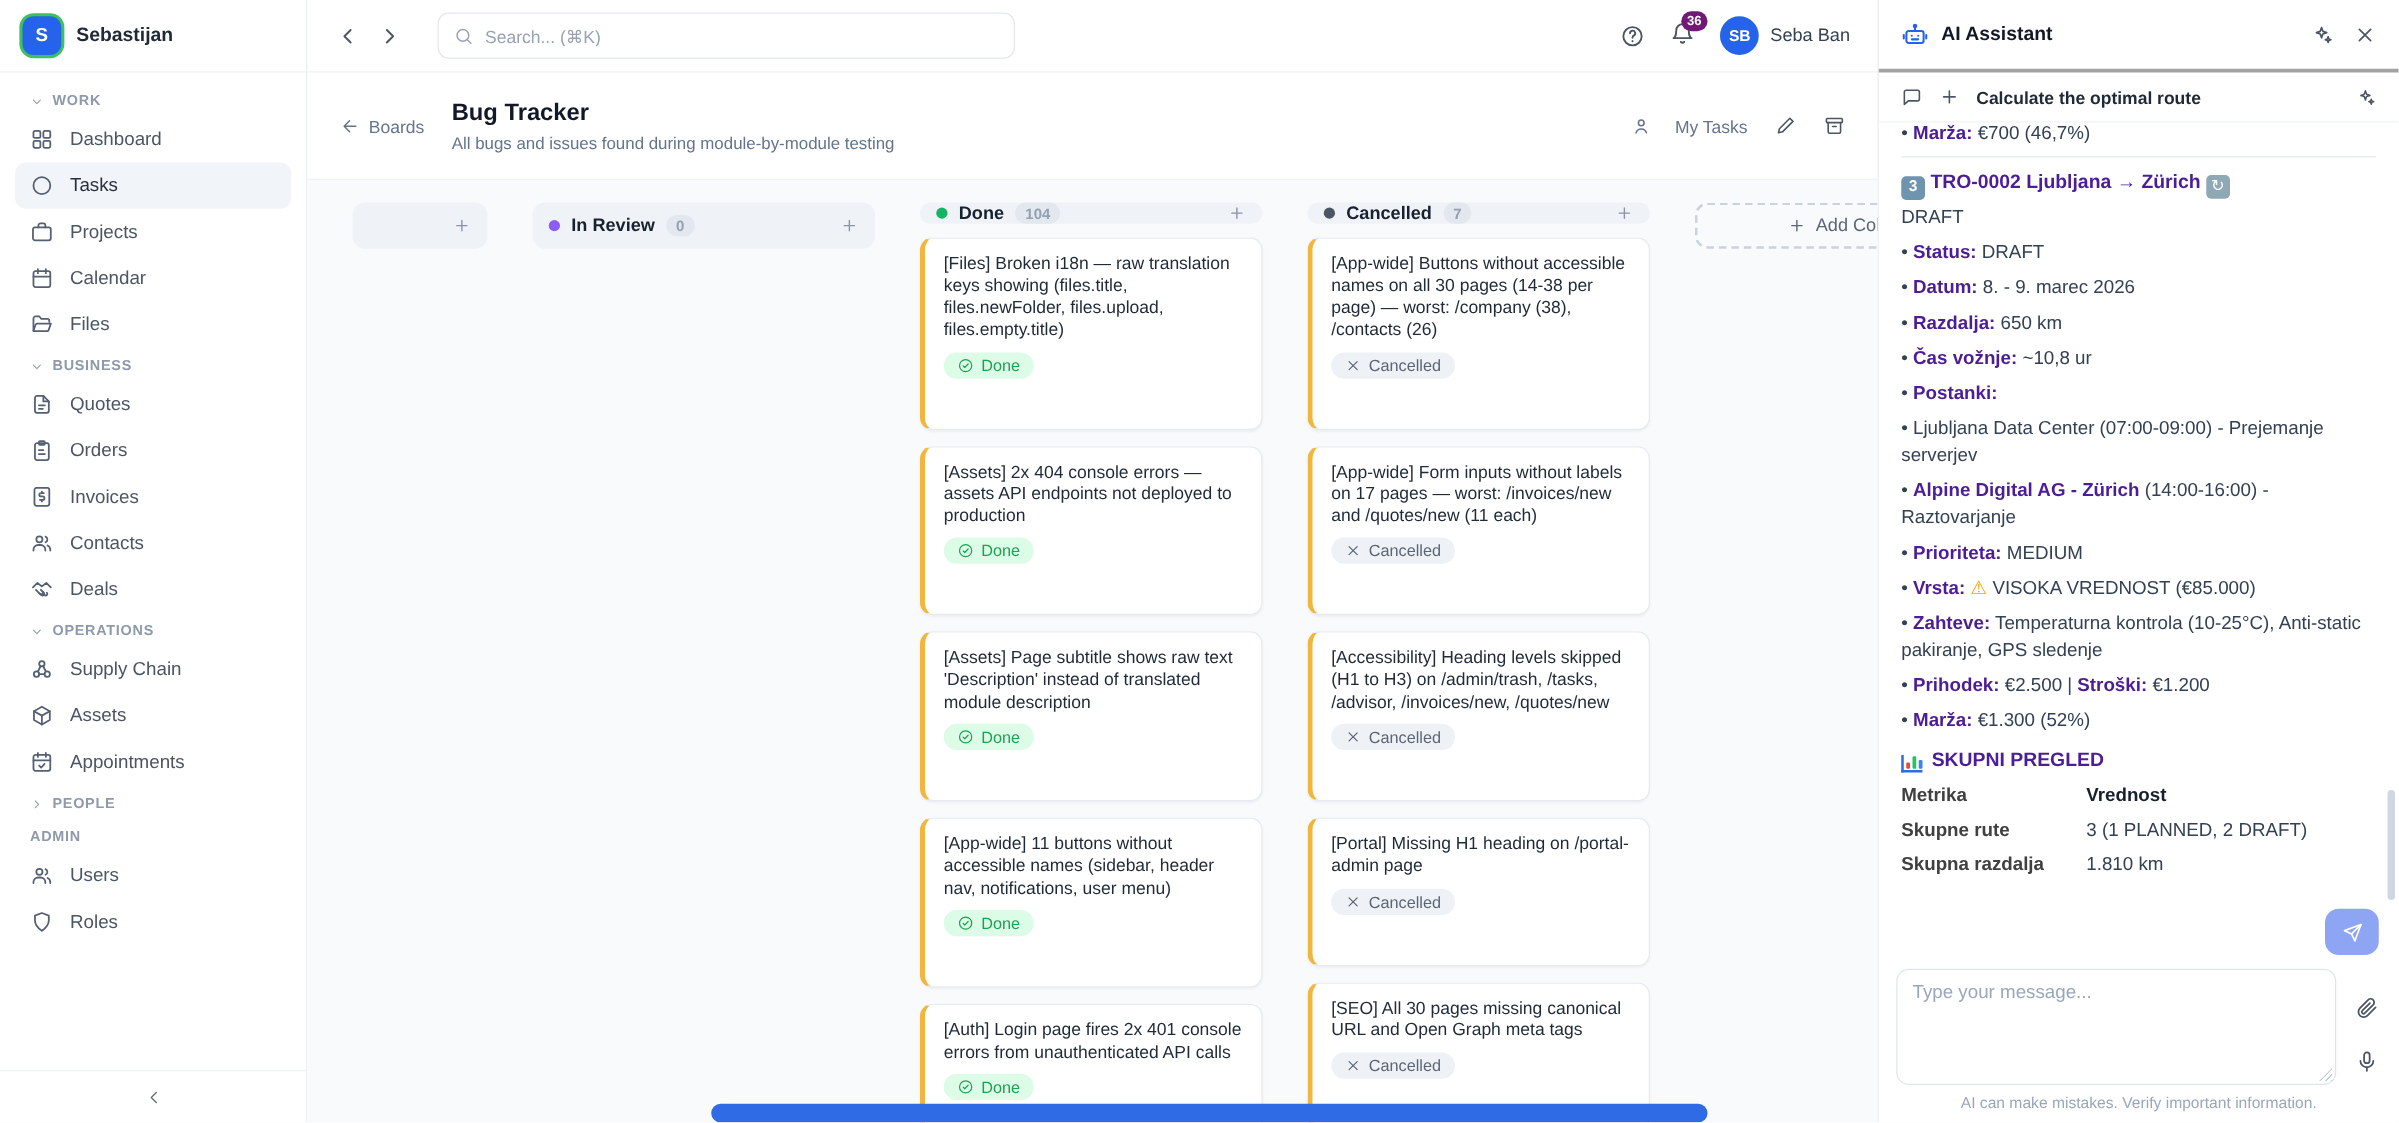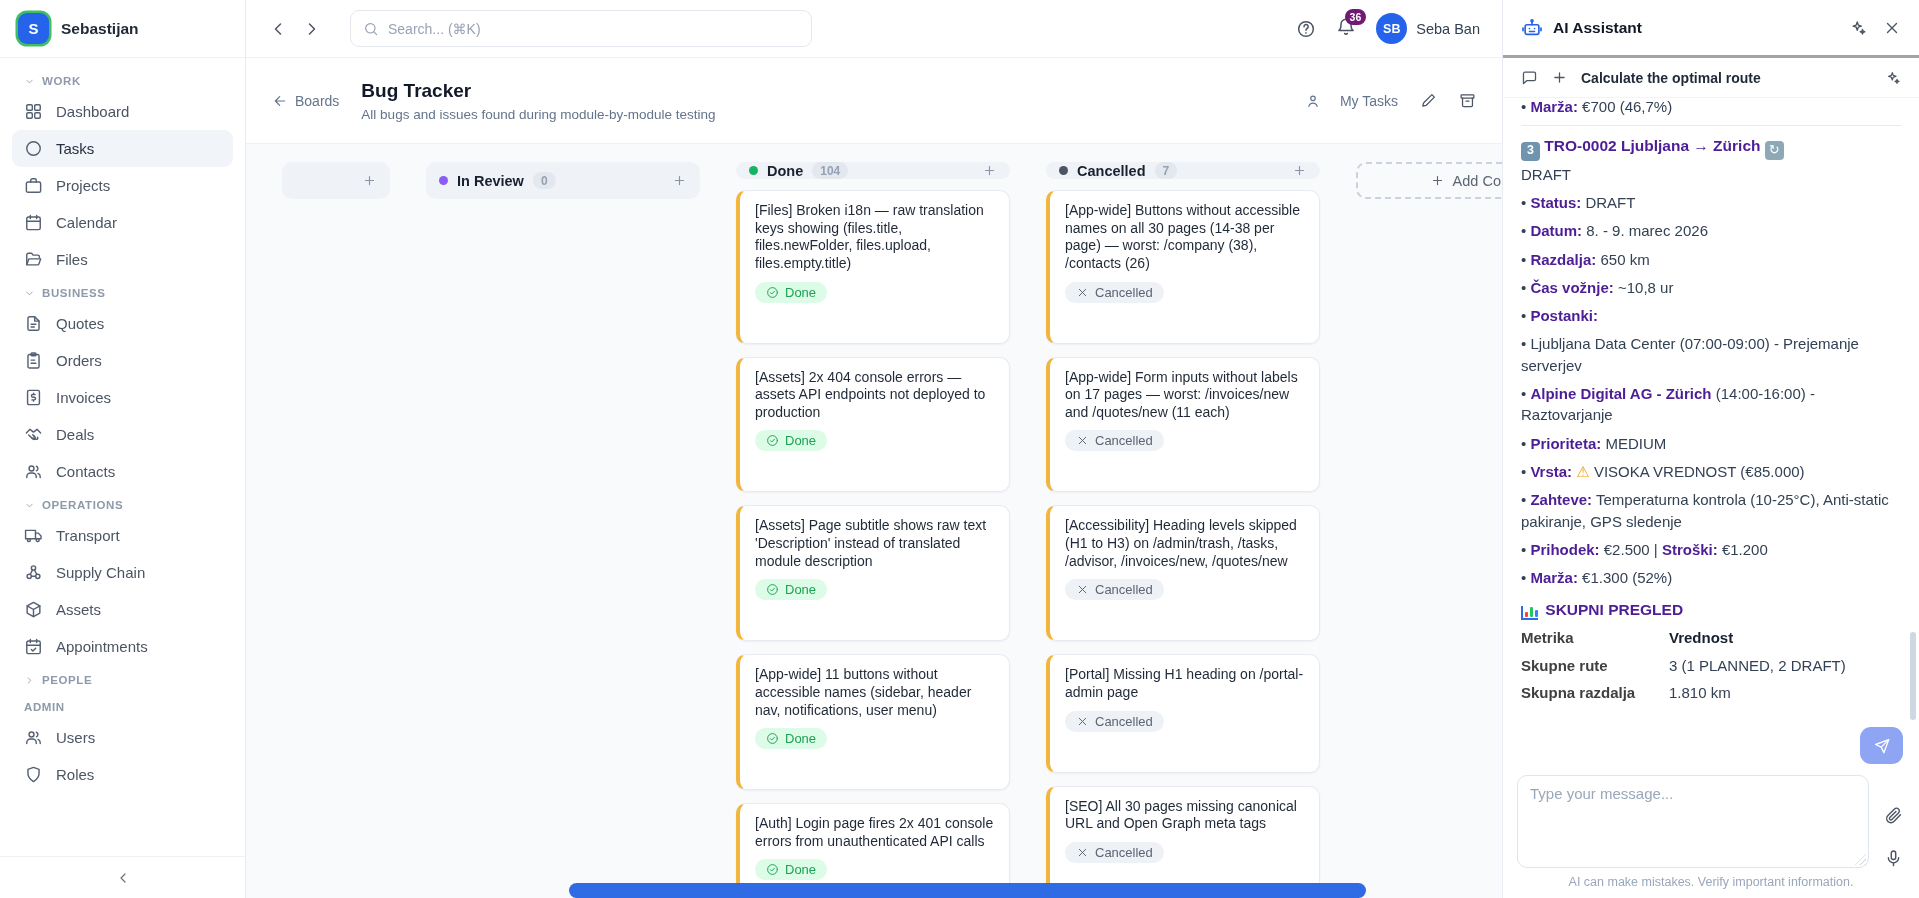--- a/index.html
+++ b/index.html
@@ -90,21 +90,21 @@
   .chart-ico i{display:block;width:3px;border-radius:1px}
   .cb1{height:5px;background:#ef4444}.cb2{height:10px;background:#22c55e}.cb3{height:7px;background:#3b82f6}
   .ai-table{margin-top:3px}
   .t-row{display:grid;grid-template-columns:148px 1fr;align-items:center;padding:3px 0;font-size:15px}
   .t-row .k{font-weight:700;color:#404040}
   .t-row.head .v{font-weight:700;color:#16202e}
   .ai-scroll{position:absolute;right:3px;bottom:5px;width:6px;height:88px;border-radius:3px;background:#cfd7e2;cursor:grab}
   .composer{padding:0 14px}
   .send-row{display:flex;justify-content:flex-end;padding-right:2px;margin:2px 0 11px}
   .send-btn{width:43px;height:37px;border:0;border-radius:11px;background:#8da5f2;color:#fff;display:flex;align-items:center;justify-content:center;cursor:pointer}
-  .input-row{display:flex;gap:12px;align-items:flex-end}
+  .input-row{display:flex;gap:12px;align-items:center}
   .msg-box{flex:1;border:1.5px solid #dfe5ee;border-radius:10px;padding:9px 12px;position:relative}
   .msg-box textarea{width:100%;height:70px;border:0;outline:0;resize:none;font-family:"Liberation Sans",sans-serif;font-size:15px;color:#334155;background:transparent}
   .msg-box textarea::placeholder{color:#9aa7ba}
   .msg-box::after{content:"";position:absolute;right:2px;bottom:2px;width:11px;height:11px;background:repeating-linear-gradient(315deg,#c6cfdc 0 1.2px,transparent 1.2px 3.6px);clip-path:polygon(100% 0,100% 100%,0 100%)}
   .side-icons{width:24px;display:flex;flex-direction:column;align-items:center;gap:24px;padding-top:12px;color:#5f6b7d}
   .ai-foot{text-align:center;font-size:12.5px;color:#9aa7ba;padding:7px 0 9px}
 </style>
 </head>
 <body>
 
@@ -202,56 +202,45 @@
             <svg viewBox="0 0 24 24" fill="none" stroke="currentColor" stroke-width="1.8" stroke-linecap="round" stroke-linejoin="round">
               <rect x="4.5" y="3" width="15" height="18" rx="2"></rect>
               <path d="M14 8.2h-2.9a1.7 1.7 0 0 0 0 3.4h1.8a1.7 1.7 0 0 1 0 3.4H10M12 6.6v1.6M12 15v1.6"></path>
             </svg>
           </span>
           <span>Invoices</span>
         </div>
         <div class="nav-item">
           <span class="ic ic19">
             <svg viewBox="0 0 24 24" fill="none" stroke="currentColor" stroke-width="1.8" stroke-linecap="round" stroke-linejoin="round">
+              <circle cx="9.5" cy="8.2" r="3.1"></circle>
+              <path d="M3.5 19.5v-.8a4.8 4.8 0 0 1 4.8-4.8h2.4a4.8 4.8 0 0 1 4.8 4.8v.8"></path>
+              <path d="M15.7 5.4a3.1 3.1 0 0 1 0 5.7M20.5 19.5v-.8a4.8 4.8 0 0 0-2.8-4.3"></path>
+            </svg>
+          </span>
+          <span>Contacts</span>
+        </div>
+        <div class="nav-item">
+          <span class="ic ic19">
+            <svg viewBox="0 0 24 24" fill="none" stroke="currentColor" stroke-width="1.8" stroke-linecap="round" stroke-linejoin="round">
               <path d="M3 10l4.5-4.5L12 9l4.5-3.5L21 10"></path>
               <path d="M6 12.5l4.2 4.2a1.7 1.7 0 0 0 2.4-2.4"></path>
               <path d="M9.8 16l1.7 1.7a1.7 1.7 0 0 0 2.4-2.4L11 12.4"></path>
               <path d="M14 17l.7.7a1.6 1.6 0 0 0 2.3-2.3"></path>
             </svg>
           </span>
           <span>Deals</span>
         </div>
-        <div class="nav-item">
-          <span class="ic ic19">
-            <svg viewBox="0 0 24 24" fill="none" stroke="currentColor" stroke-width="1.8" stroke-linecap="round" stroke-linejoin="round">
-              <circle cx="9.5" cy="8.2" r="3.1"></circle>
-              <path d="M3.5 19.5v-.8a4.8 4.8 0 0 1 4.8-4.8h2.4a4.8 4.8 0 0 1 4.8 4.8v.8"></path>
-              <path d="M15.7 5.4a3.1 3.1 0 0 1 0 5.7M20.5 19.5v-.8a4.8 4.8 0 0 0-2.8-4.3"></path>
-            </svg>
-          </span>
-          <span>Contacts</span>
-        </div>
         <div class="sec-h">
           <span class="ic ic11">
             <svg viewBox="0 0 24 24" fill="none" stroke="currentColor" stroke-width="1.8" stroke-linecap="round" stroke-linejoin="round">
               <path d="M6 9l6 6 6-6"></path>
             </svg>
           </span>
           <span>OPERATIONS</span>
-        </div>
-        <div class="nav-item">
-          <span class="ic ic19">
-            <svg viewBox="0 0 24 24" fill="none" stroke="currentColor" stroke-width="1.8" stroke-linecap="round" stroke-linejoin="round">
-              <path d="M2 5.5h12.5V16H2z"></path>
-              <path d="M14.5 9h3.6l3.4 3.5V16h-7"></path>
-              <circle cx="6.2" cy="17.8" r="1.9"></circle>
-              <circle cx="17.3" cy="17.8" r="1.9"></circle>
-            </svg>
-          </span>
-          <span>Transport</span>
         </div>
         <div class="nav-item">
           <span class="ic ic19">
             <svg viewBox="0 0 24 24" fill="none" stroke="currentColor" stroke-width="1.8" stroke-linecap="round" stroke-linejoin="round">
               <circle cx="12" cy="6.3" r="2.7"></circle>
               <circle cx="6.6" cy="16.8" r="2.7"></circle>
               <circle cx="17.4" cy="16.8" r="2.7"></circle>
               <path d="M10.8 8.6l-2.7 5.3M13.2 8.6l2.7 5.3M9.3 16.8h5.4"></path>
             </svg>
           </span>

